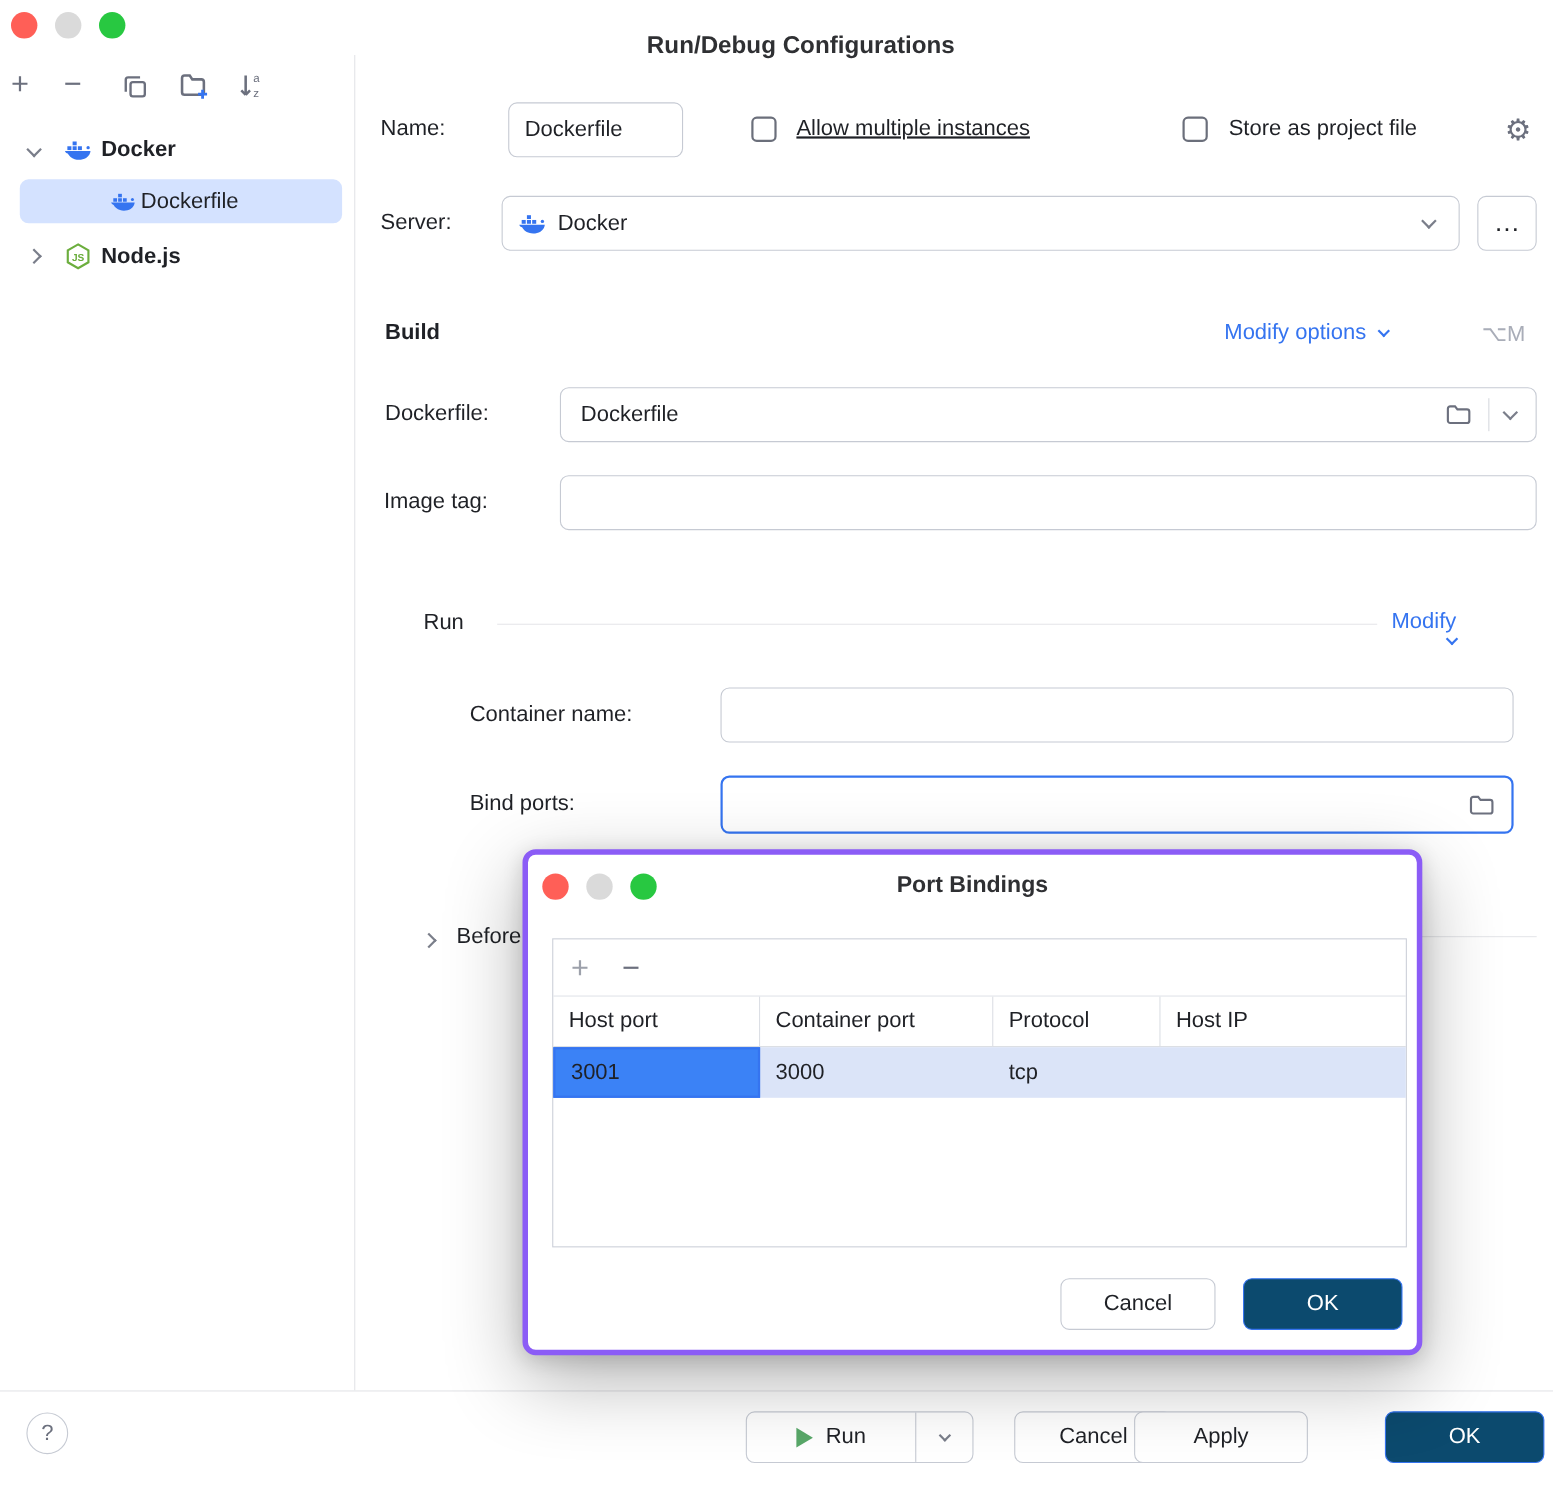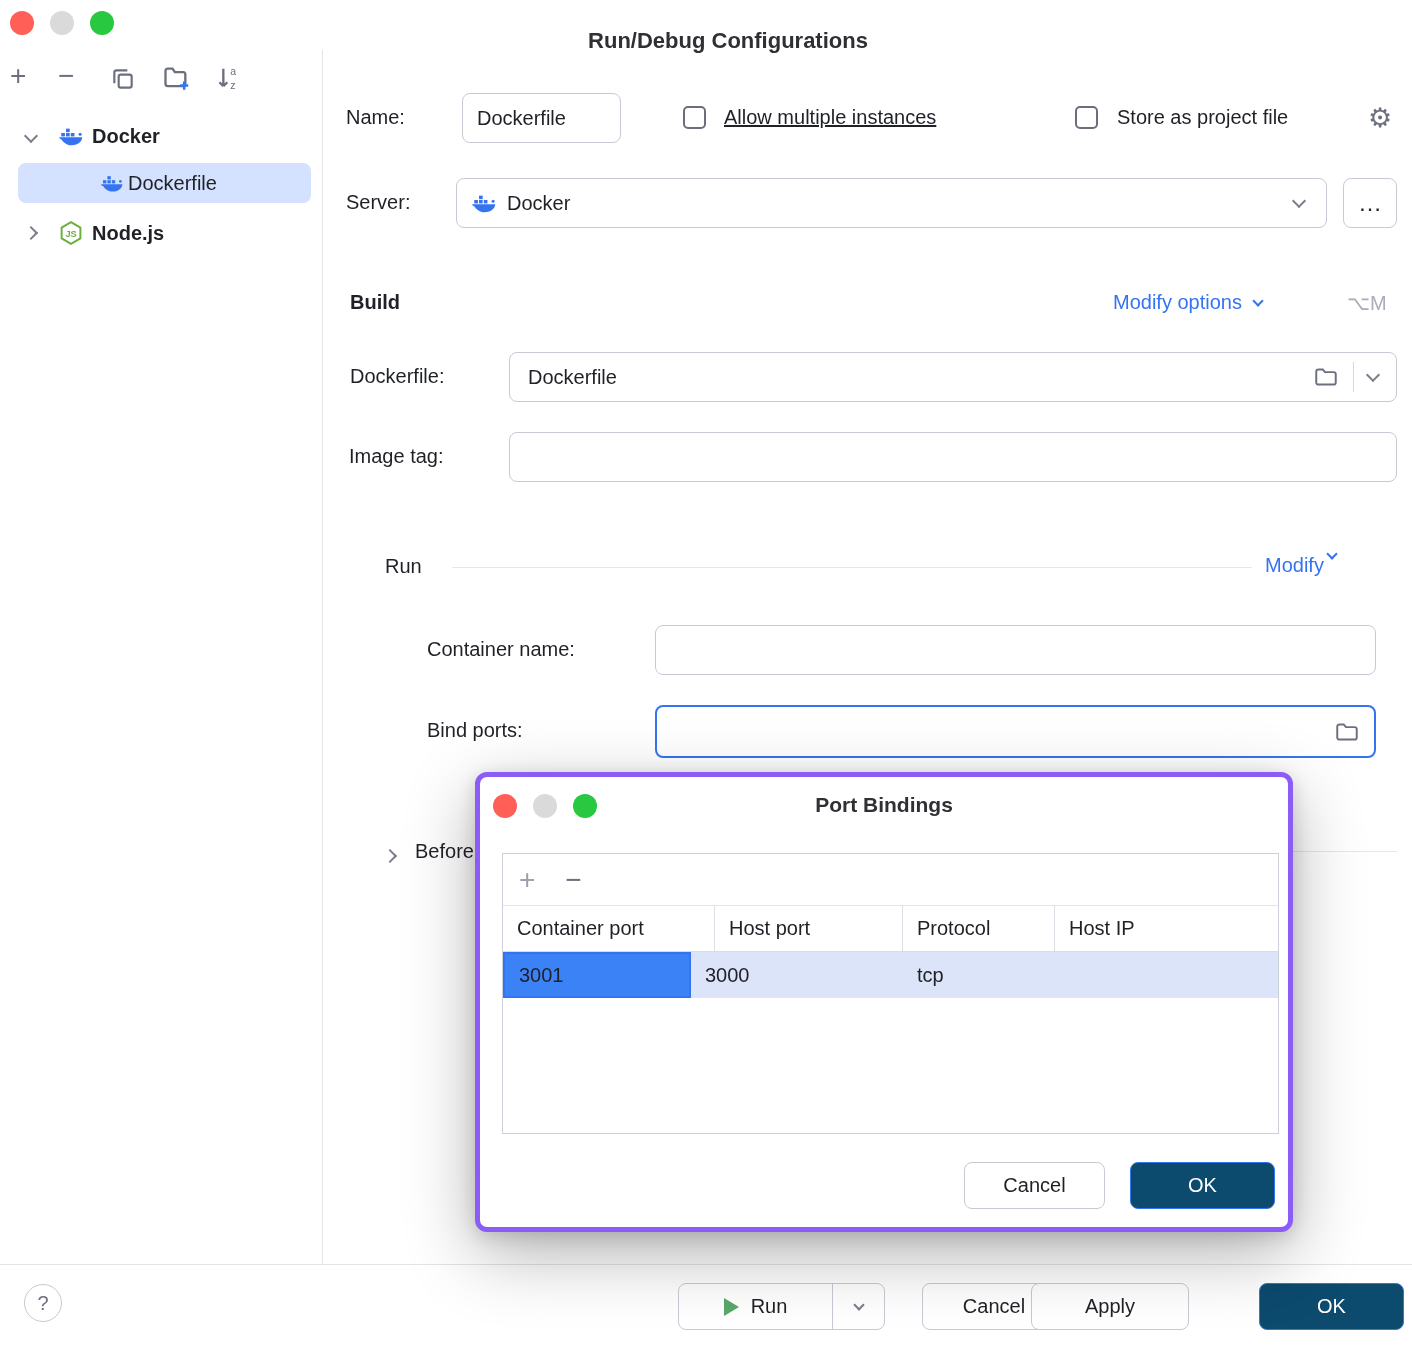--- a/index.html
+++ b/index.html
@@ -175,21 +175,21 @@
   <span class="chev" style="margin-right:4px; margin-top:-4px;"></span>
 </div>
 
 <div class="abs" style="left:349px; top:445px;">Image tag:</div>
 <div class="abs field" style="left:509px; top:432px; width:888px;">
   <span></span>
 </div>
 
 <div class="abs" style="left:385px; top:555px;">Run</div>
 <div class="abs hline" style="left:452px; top:567px; width:800px;"></div>
-<div class="abs" style="left:1265px; top:554px; display:flex; align-items:flex-start; gap:4px;">
+<div class="abs" style="left:1265px; top:554px; display:flex; align-items:flex-end; gap:4px;flex-direction:column;">
   <span class="link">Modify</span>
   <span class="chev sm blue" style="margin-top:-4px;"></span>
 </div>
 
 <div class="abs" style="left:427px; top:638px;">Container name:</div>
 <div class="abs field" style="left:655px; top:625px; width:721px;">
   <span></span>
 </div>
 
 <div class="abs" style="left:427px; top:719px;">Bind ports:</div>
@@ -211,22 +211,22 @@
   <div class="abs light grey" style="left:53px; top:17px;"></div>
   <div class="abs light green" style="left:93px; top:17px;"></div>
   <div class="abs" style="left:0; right:0; top:16px; text-align:center; font-weight:bold; font-size:21px; color:#2f3033;">Port Bindings</div>
 
   <div class="abs tbl" style="left:22px; top:76px; width:777px; height:281px;">
     <div class="tbl-toolbar">
       <span class="tb-icon" style="color:#9da1ab;">+</span>
       <span class="tb-icon">−</span>
     </div>
     <div class="tbl-head">
+      <div class="cell" style="width:188px;">Host port</div>
       <div class="cell" style="width:212px;">Container port</div>
-      <div class="cell" style="width:188px;">Host port</div>
       <div class="cell" style="width:152px;">Protocol</div>
       <div class="cell" style="flex:1;">Host IP</div>
     </div>
     <div class="tbl-row">
       <div class="cell cell-editor" style="width:188px;">
         <span>3001</span>
       </div>
       <div class="cell" style="width:212px;">3000</div>
       <div class="cell" style="width:152px;">tcp</div>
       <div class="cell" style="flex:1;"></div>

